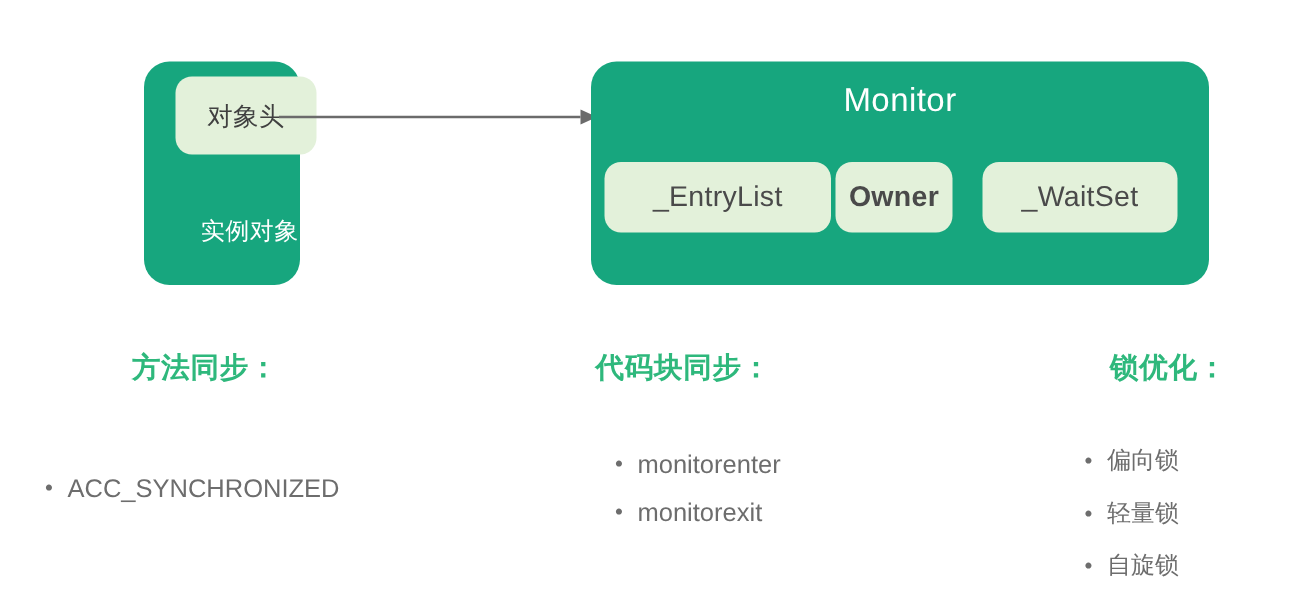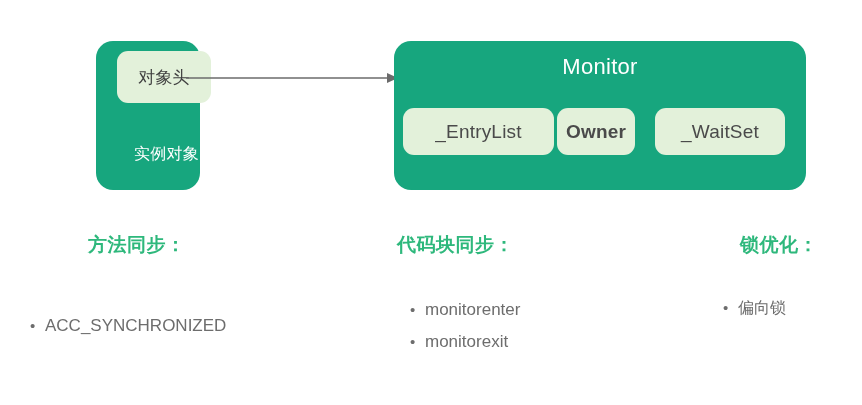--- a/index.html
+++ b/index.html
@@ -211,14 +211,16 @@
   <ul class="bullet-list">
     <li class="bullet-item">monitorenter</li>
     <li class="bullet-item">monitorexit</li>
   </ul>
 </div>
 
 <div class="column" id="column-lock-opt">
   <div class="column-heading">锁优化：</div>
   <ul class="bullet-list">
     <li class="bullet-item cjk">偏向锁</li>
+    <li class="bullet-item cjk">轻量锁</li>
+    <li class="bullet-item cjk">自旋锁</li>
   </ul>
 </div>
 
 </body></html>

